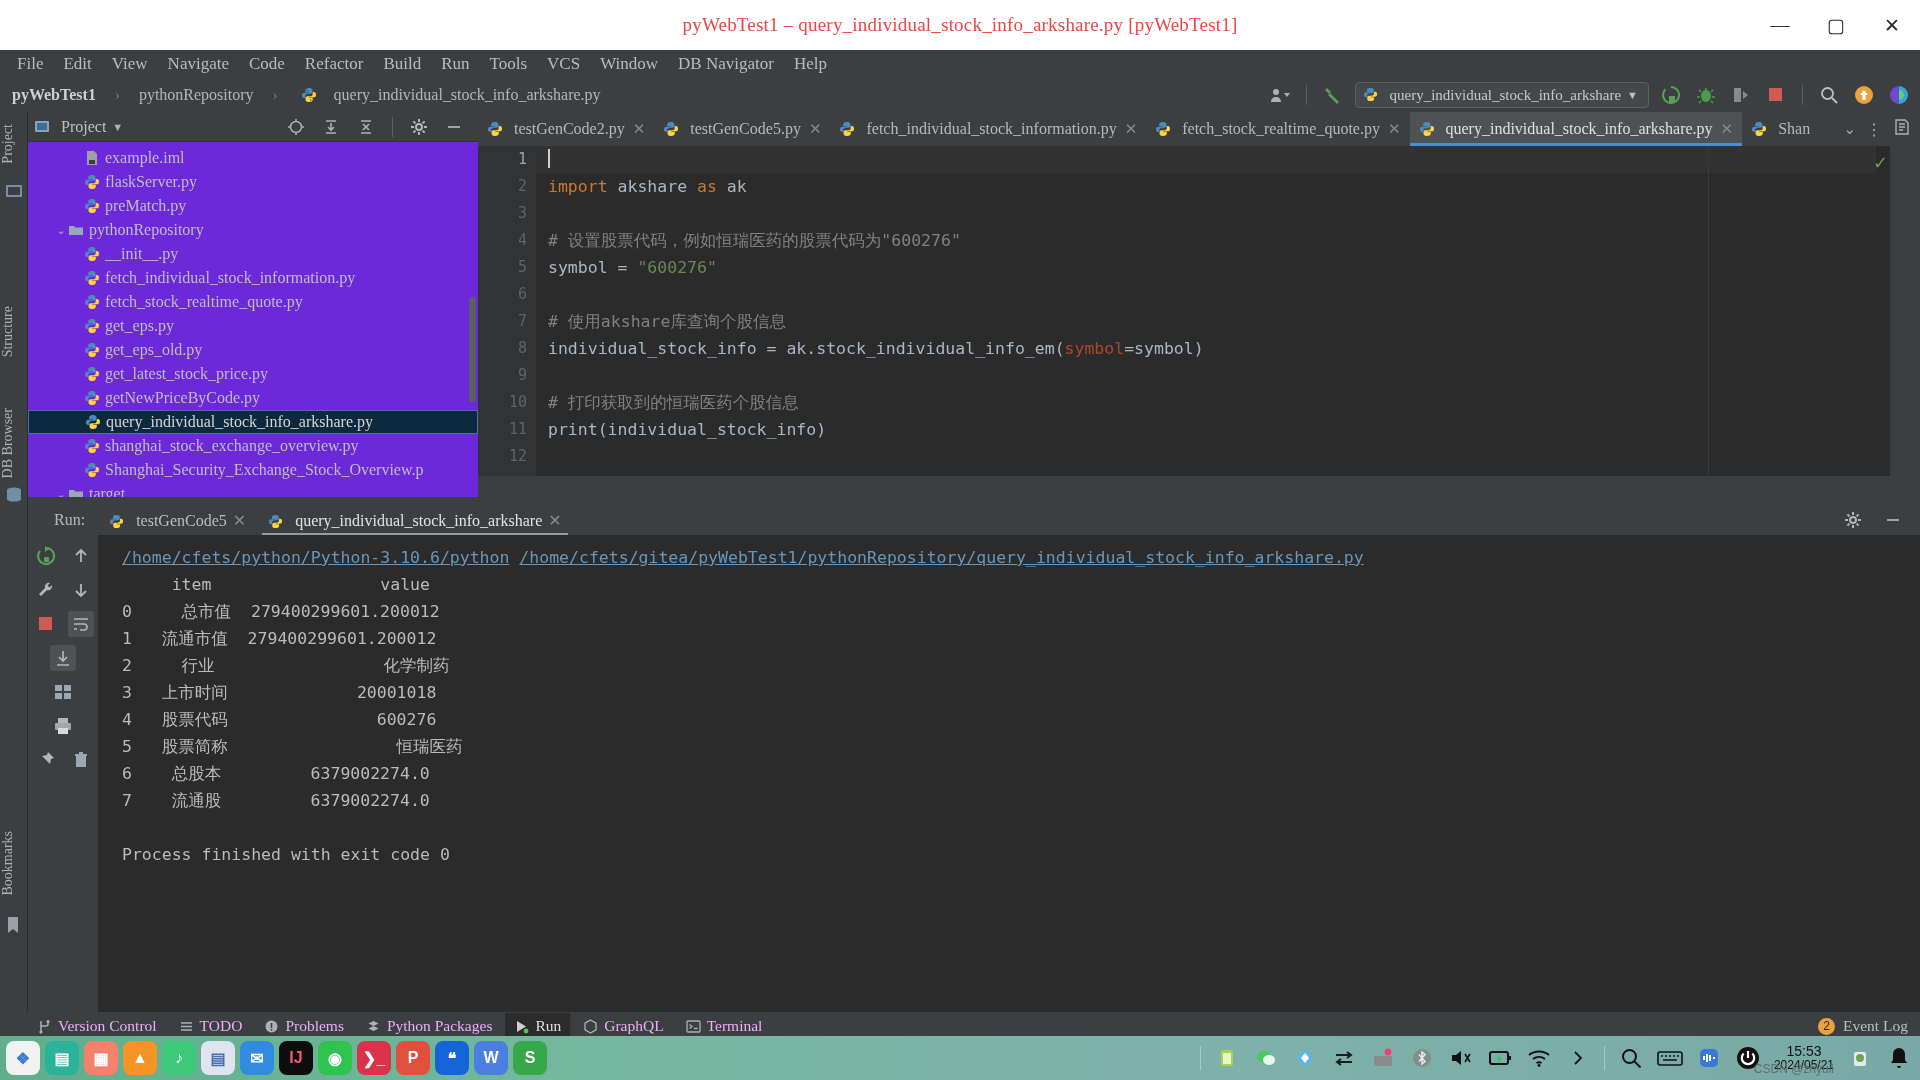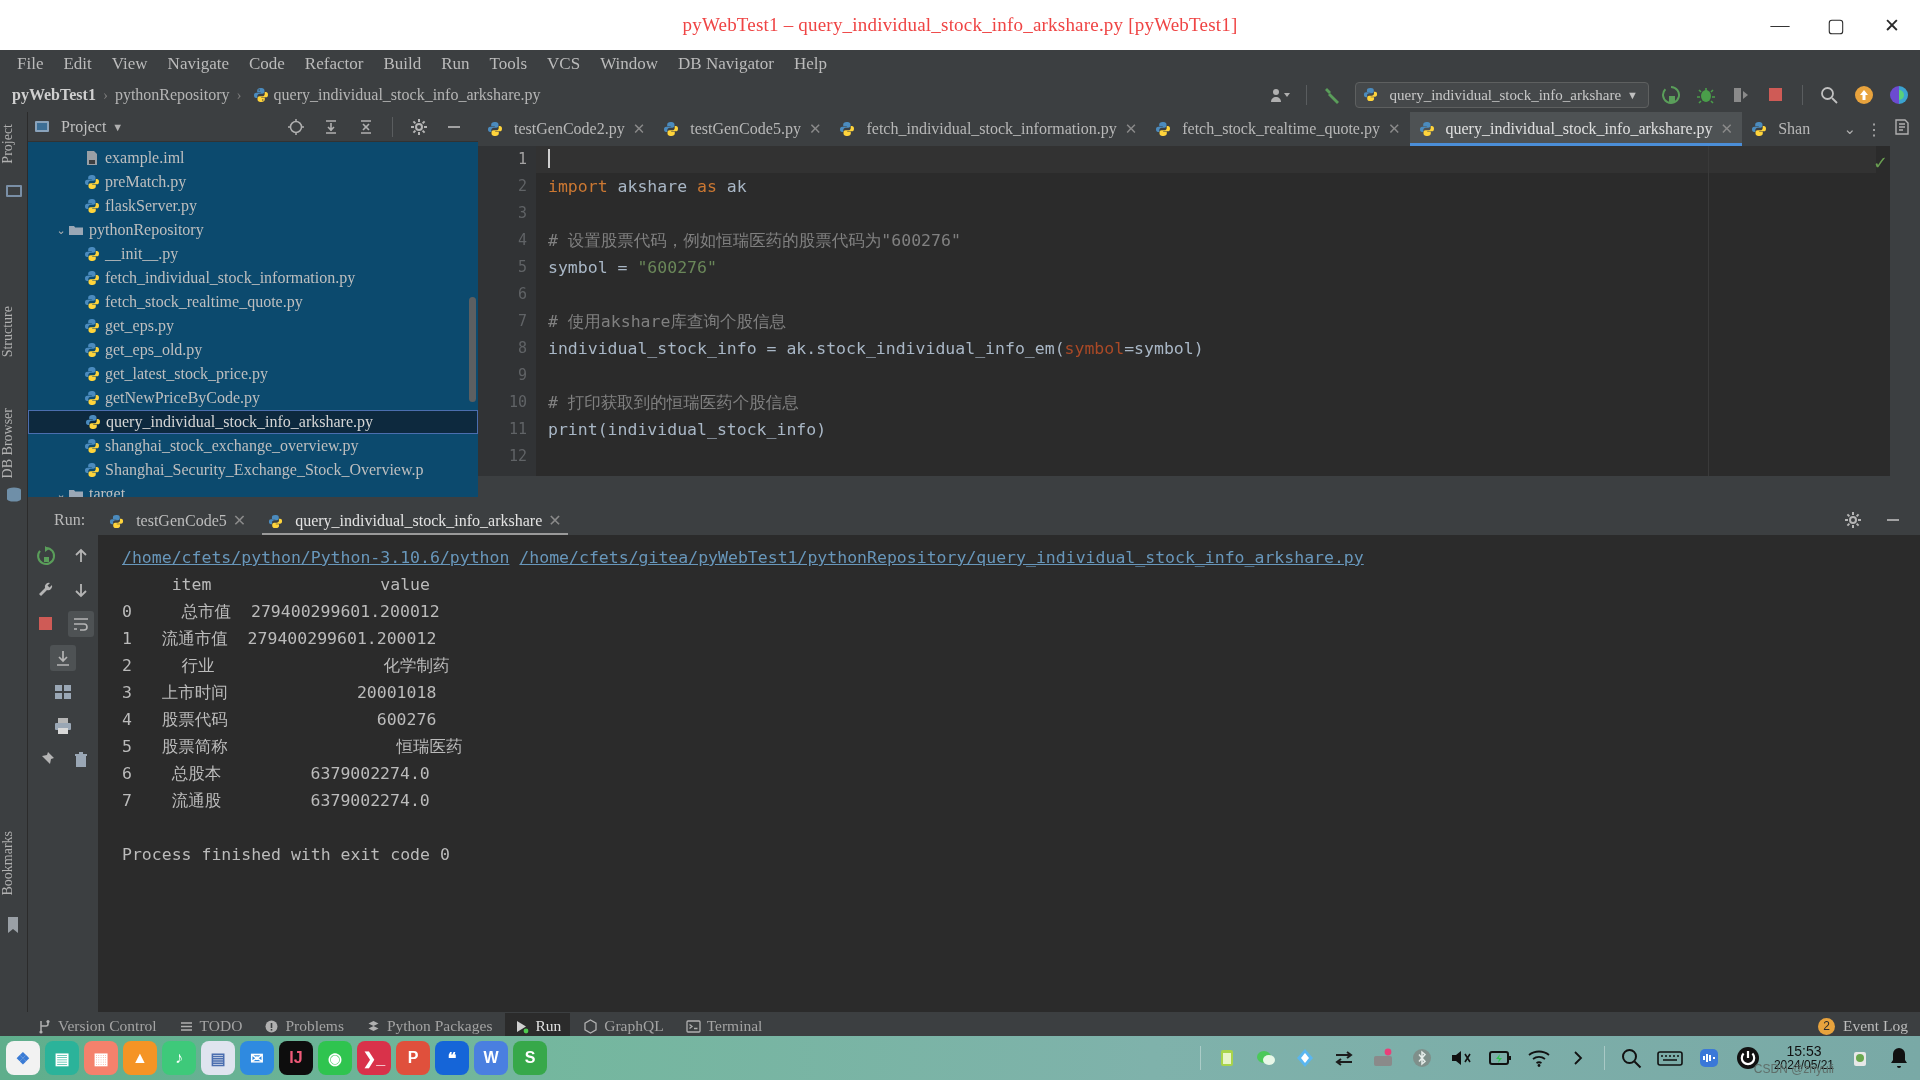--- a/index.html
+++ b/index.html
@@ -23,21 +23,21 @@
   
   .menubar {
     position: absolute; top: 50px; left: 0; width: 1920px; height: 28px;
     background: #3c3f41; display: flex; align-items: center; padding-left: 7px;
   }
   .menu-item { font-size: 17px; color: #bbbbbb; padding: 3px 10px; white-space: nowrap; }
 
   
   .navbar {
     position: absolute; top: 78px; left: 0; width: 1920px; height: 34px;
-    background: #3c3f41; display: flex; align-items: center; padding-left: 12px;
+    background: #3c3f41; display: flex; align-items: center; padding-left: 12px; gap: 12px;
   }
   .crumb { font-size: 16px; color: #b5b5b5; display: flex; align-items: center; }
   .crumb.bold { font-weight: bold; color: #cfcfcf; }
   .crumb-sep { color: #7a7a7a; margin: 0 7px; font-size: 15px; }
   .tb-right { position: absolute; right: 8px; top: 0; height: 34px; display: flex; align-items: center; gap: 9px; }
   .tb-icon { width: 26px; height: 26px; display: flex; align-items: center; justify-content: center; }
   .vsep { width: 1px; height: 20px; background: #5a5d5f; margin: 0 4px; }
   .runconfig {
     height: 26px; border: 1px solid #5e6060; border-radius: 4px; background: #45484a;
     display: flex; align-items: center; gap: 6px; padding: 0 10px 0 7px; font-size: 15px; color: #c8c8c8;
@@ -53,21 +53,21 @@
     writing-mode: vertical-rl; transform: rotate(180deg);
     font-size: 14px; color: #b0b0b0; padding: 6px 0; text-align: center;
   }
   .vtab-icon { position: absolute; left: 5px; width: 18px; height: 18px; }
 
   
   .projpanel { position: absolute; top: 112px; left: 28px; width: 450px; height: 385px; background: #3c3f41; }
   .proj-header { height: 30px; display: flex; align-items: center; padding: 0 6px; gap: 6px; border-bottom: 1px solid #323232;}
   .proj-title { font-size: 16px; color: #c0c0c0; }
   .proj-header-right { margin-left: auto; display: flex; align-items: center; gap: 9px; padding-right: 5px;}
-  .tree { position: absolute; top: 30px; left: 0; right: 0; bottom: 0; background: #0c4a6e; overflow: hidden; padding-top: 4px;}
+  .tree { position: absolute; top: 30px; left: 0; right: 0; bottom: 0; background: #6d28d9; overflow: hidden; padding-top: 4px;}
   .tree-row { height: 24px; display: flex; align-items: center; font-size: 16px; color: #bfbfbf; white-space: nowrap; }
   .tree-row.sel { background: #0d293e; border: 1px solid #4b6eaf; color: #d6d6d6; }
   .chev { width: 14px; display: inline-flex; justify-content: center; color: #b0b0b0; font-size: 11px; }
   .pyicon { width: 16px; height: 16px; margin-right: 5px; flex: 0 0 16px; }
   .scrollthumb { position: absolute; right: 2px; width: 7px; background: #5c5f61; border-radius: 4px; }
 
   
   .tabsbar { position: absolute; top: 112px; left: 478px; right: 0; height: 34px; background: #3c3f41; display: flex; align-items: stretch; }
   .etab { display: flex; align-items: center; gap: 6px; padding: 0 9px; font-size: 16px; color: #b8b8b8; position: relative; }
   .etab.active { background: #4e5254; color: #e0e0e0; }
@@ -103,21 +103,21 @@
   .rt-row { display: flex; justify-content: space-around; margin-bottom: 8px; }
   .rt-ico { width: 26px; height: 26px; display: flex; align-items: center; justify-content: center; }
 
   .console { position: absolute; top: 535px; left: 98px; right: 0; bottom: 68px; background: #2b2b2b;
              font-family: "DejaVu Sans Mono", monospace; font-size: 16.5px; color: #bbbbbb; padding: 9px 0 0 16px; }
   .cl { height: 27px; line-height: 27px; white-space: pre; margin-left: 8px; }
   .lnk { color: #6897bb; text-decoration: underline; }
 
   
   .bottombar { position: absolute; bottom: 40px; left: 0; width: 1920px; height: 28px; background: #3c3f41; display: flex; align-items: center; padding-left: 28px; gap: 4px; }
-  .bbtn { display: flex; align-items: center; gap: 6px; font-size: 15.5px; color: #a3a3a3; padding: 4px 9px; }
+  .bbtn { display: flex; align-items: center; gap: 6px; font-size: 15.5px; color: #f0abfc; padding: 4px 9px; }
   .bbtn.active { background: #2b2b2b; color: #e0e0e0; }
   .bb-right { margin-left: auto; display: flex; align-items: center; gap: 8px; padding-right: 12px; }
   .badge { width: 17px; height: 17px; border-radius: 50%; background: #e8a33d; color: #2b2b2b; font-size: 12px;
            display: flex; align-items: center; justify-content: center; font-family: "Liberation Sans", sans-serif; }
 
   .statusbar { position: absolute; bottom: 20px; left: 0; width: 1920px; height: 24px; background: #3c3f41; display: flex; align-items: center; padding-left: 8px; }
   .status-msg { font-size: 15px; color: #b7b7b7; white-space: nowrap; }
   .status-right { margin-left: auto; display: flex; align-items: center; gap: 16px; padding-right: 10px; font-size: 15px; color: #b7b7b7; }
 
   
@@ -322,29 +322,29 @@
             <rect x="5" y="10" width="6" height="4" fill="#3c3f41"></rect>
           </svg></span>
         <span>example.iml</span>
       </div>
       <div class="tree-row" style="padding-left: 42px;">
         <span class="chev"></span>
         <span class="pyicon"><svg width="16" height="16" viewBox="0 0 16 16">
             <path d="M7.6 1C5.4 1 4.2 1.9 4.2 3.5v1.7h3.6v.5H3.2C1.7 5.7 1 6.6 1 8.3c0 1.7.7 2.6 2.2 2.6h1.1V9.1c0-1.4 1-2.4 2.5-2.4h2.7c1.2 0 2-.9 2-2.1V3.5C11.5 1.9 10.3 1 8.6 1h-1z" fill="#4b8bbe"></path>
             <path d="M8.4 15c2.2 0 3.4-.9 3.4-2.5v-1.7H8.2v-.5h4.6c1.5 0 2.2-.9 2.2-2.6 0-1.7-.7-2.6-2.2-2.6h-1.1v1.8c0 1.4-1 2.4-2.5 2.4H6.5c-1.2 0-2 .9-2 2.1v1.1C4.5 14.1 5.7 15 7.4 15h1z" fill="#ffd43b"></path>
           </svg></span>
+        <span>flaskServer.py</span>
+      </div>
+      <div class="tree-row" style="padding-left: 42px;">
+        <span class="chev"></span>
+        <span class="pyicon"><svg width="16" height="16" viewBox="0 0 16 16">
+            <path d="M7.6 1C5.4 1 4.2 1.9 4.2 3.5v1.7h3.6v.5H3.2C1.7 5.7 1 6.6 1 8.3c0 1.7.7 2.6 2.2 2.6h1.1V9.1c0-1.4 1-2.4 2.5-2.4h2.7c1.2 0 2-.9 2-2.1V3.5C11.5 1.9 10.3 1 8.6 1h-1z" fill="#4b8bbe"></path>
+            <path d="M8.4 15c2.2 0 3.4-.9 3.4-2.5v-1.7H8.2v-.5h4.6c1.5 0 2.2-.9 2.2-2.6 0-1.7-.7-2.6-2.2-2.6h-1.1v1.8c0 1.4-1 2.4-2.5 2.4H6.5c-1.2 0-2 .9-2 2.1v1.1C4.5 14.1 5.7 15 7.4 15h1z" fill="#ffd43b"></path>
+          </svg></span>
         <span>preMatch.py</span>
-      </div>
-      <div class="tree-row" style="padding-left: 42px;">
-        <span class="chev"></span>
-        <span class="pyicon"><svg width="16" height="16" viewBox="0 0 16 16">
-            <path d="M7.6 1C5.4 1 4.2 1.9 4.2 3.5v1.7h3.6v.5H3.2C1.7 5.7 1 6.6 1 8.3c0 1.7.7 2.6 2.2 2.6h1.1V9.1c0-1.4 1-2.4 2.5-2.4h2.7c1.2 0 2-.9 2-2.1V3.5C11.5 1.9 10.3 1 8.6 1h-1z" fill="#4b8bbe"></path>
-            <path d="M8.4 15c2.2 0 3.4-.9 3.4-2.5v-1.7H8.2v-.5h4.6c1.5 0 2.2-.9 2.2-2.6 0-1.7-.7-2.6-2.2-2.6h-1.1v1.8c0 1.4-1 2.4-2.5 2.4H6.5c-1.2 0-2 .9-2 2.1v1.1C4.5 14.1 5.7 15 7.4 15h1z" fill="#ffd43b"></path>
-          </svg></span>
-        <span>flaskServer.py</span>
       </div>
       <div class="tree-row" style="padding-left: 26px;">
         <span class="chev">⌄</span>
         <span class="pyicon"><svg width="16" height="16" viewBox="0 0 16 16">
             <path d="M1 4h5l1.2 1.5H15V13H1z" fill="#9aa7b5"></path>
           </svg></span>
         <span>pythonRepository</span>
       </div>
       <div class="tree-row" style="padding-left: 42px;">
         <span class="chev"></span>

